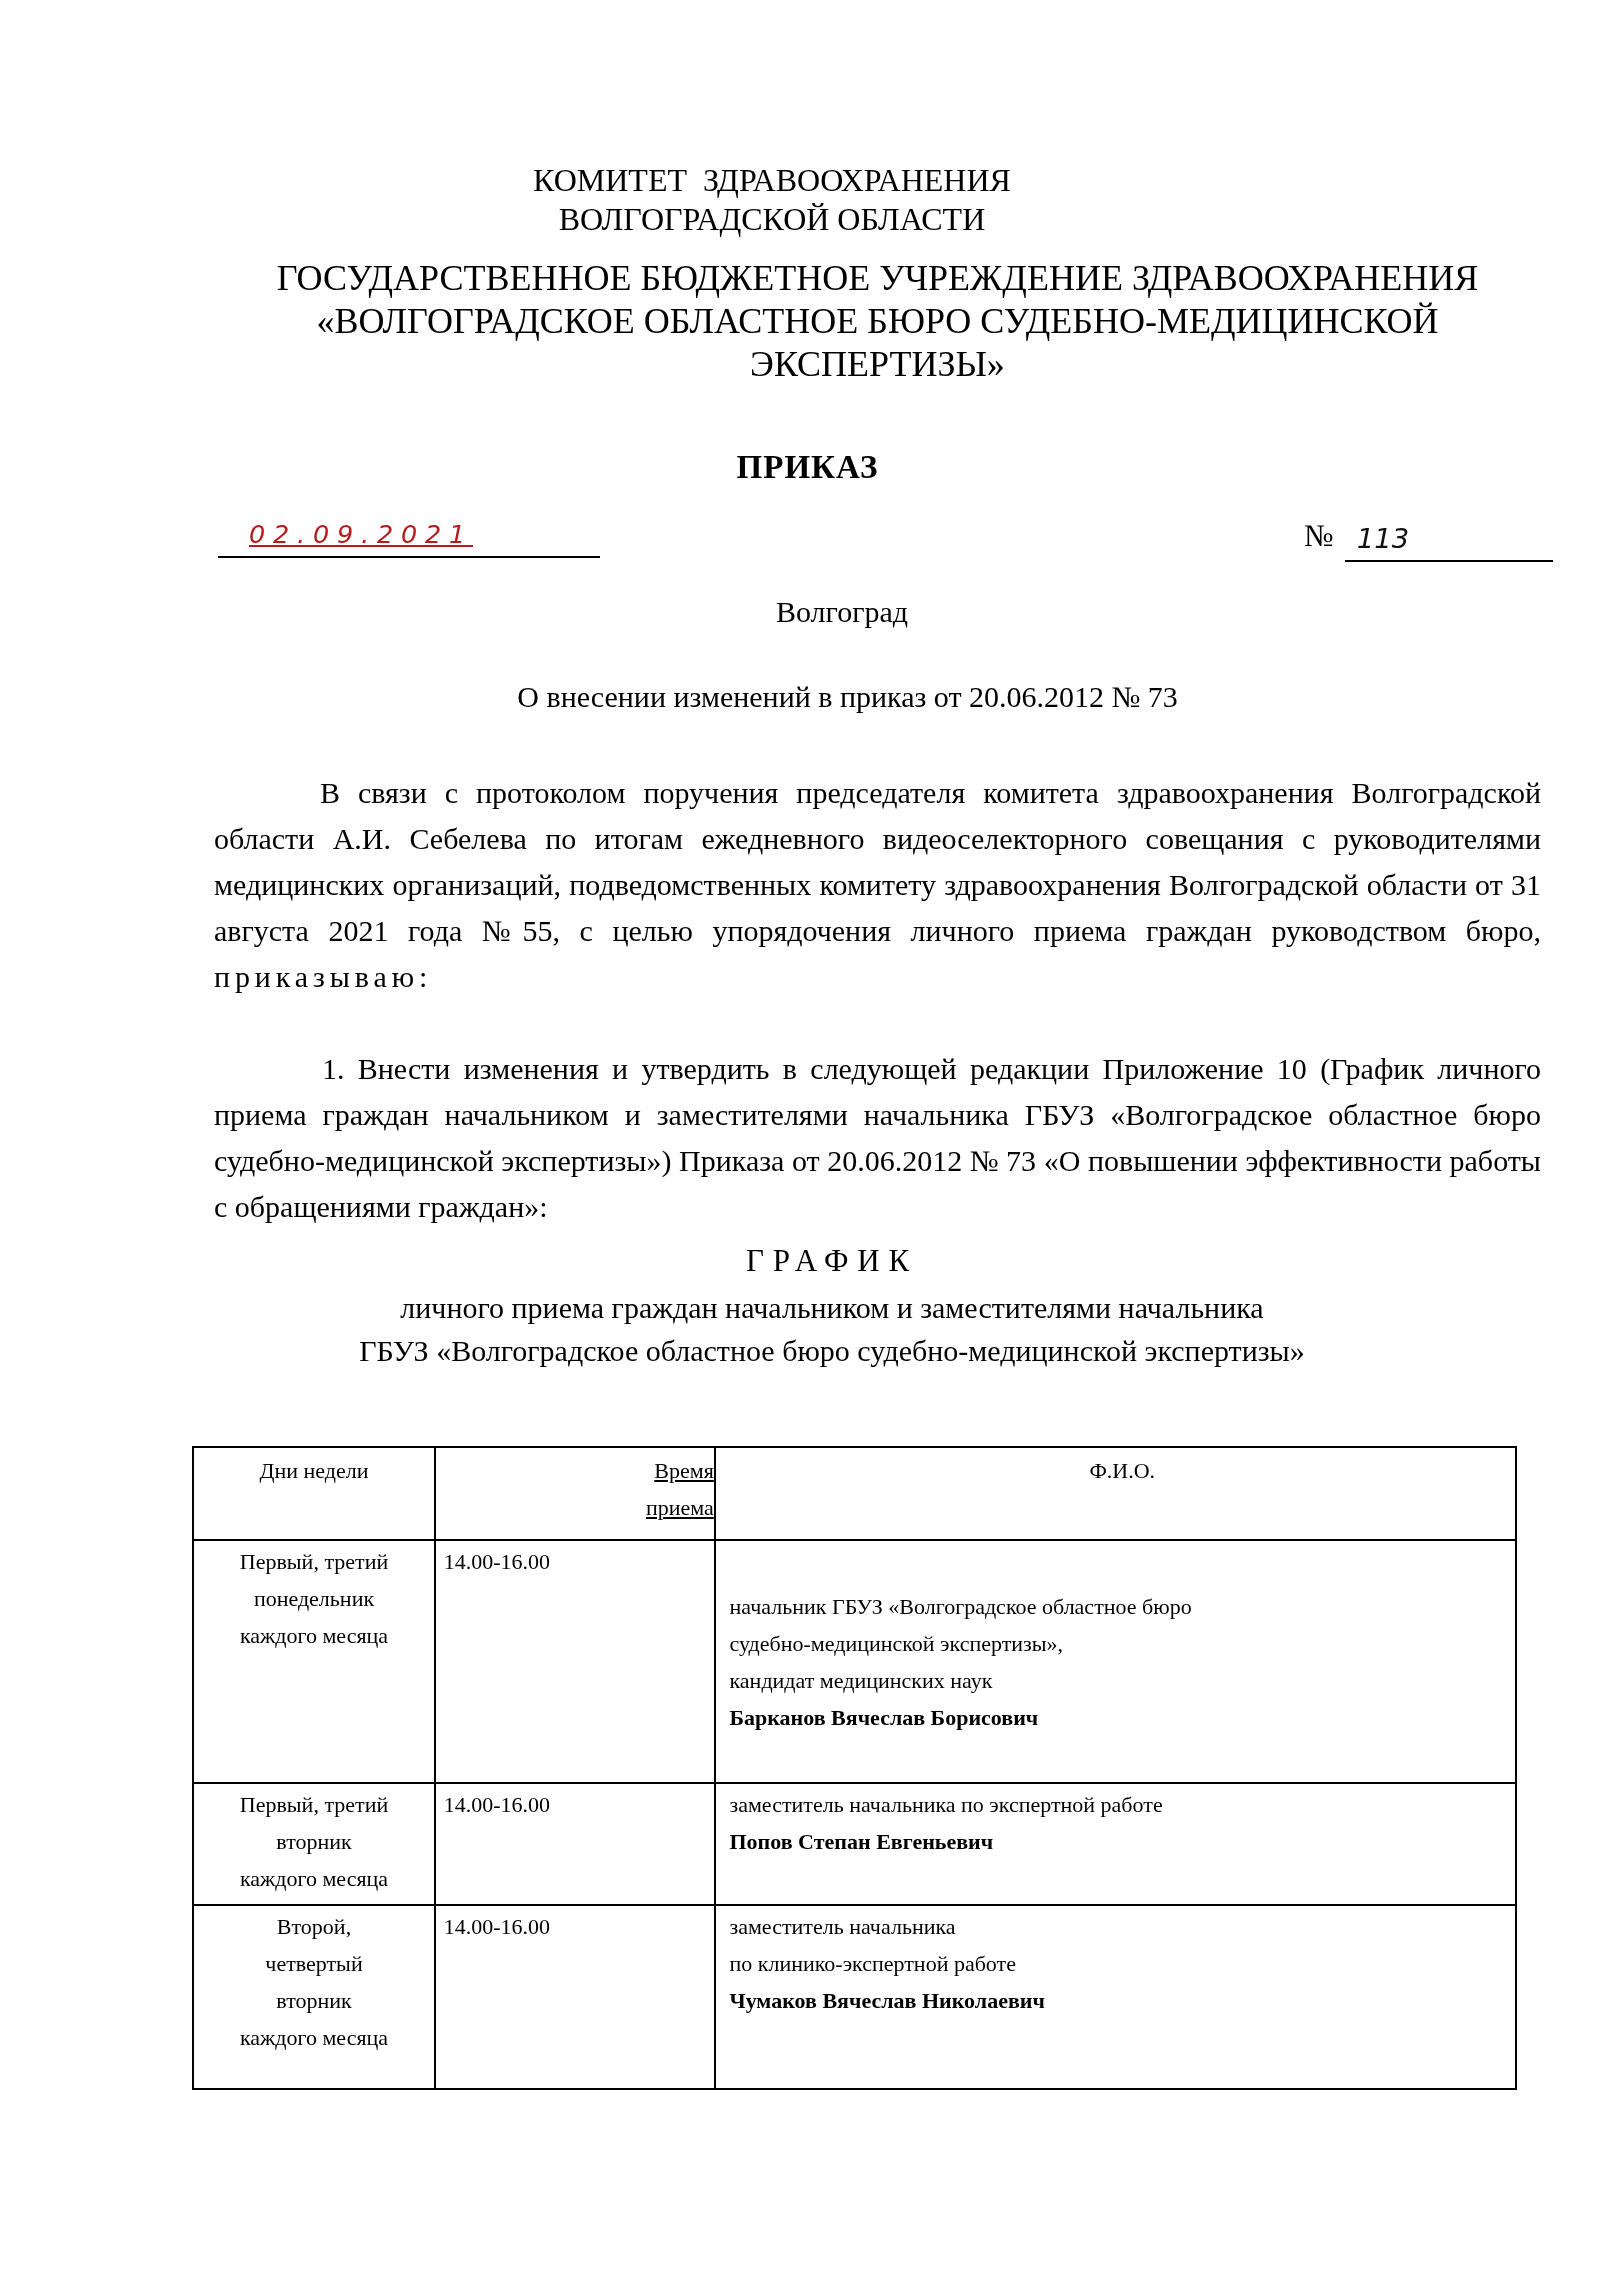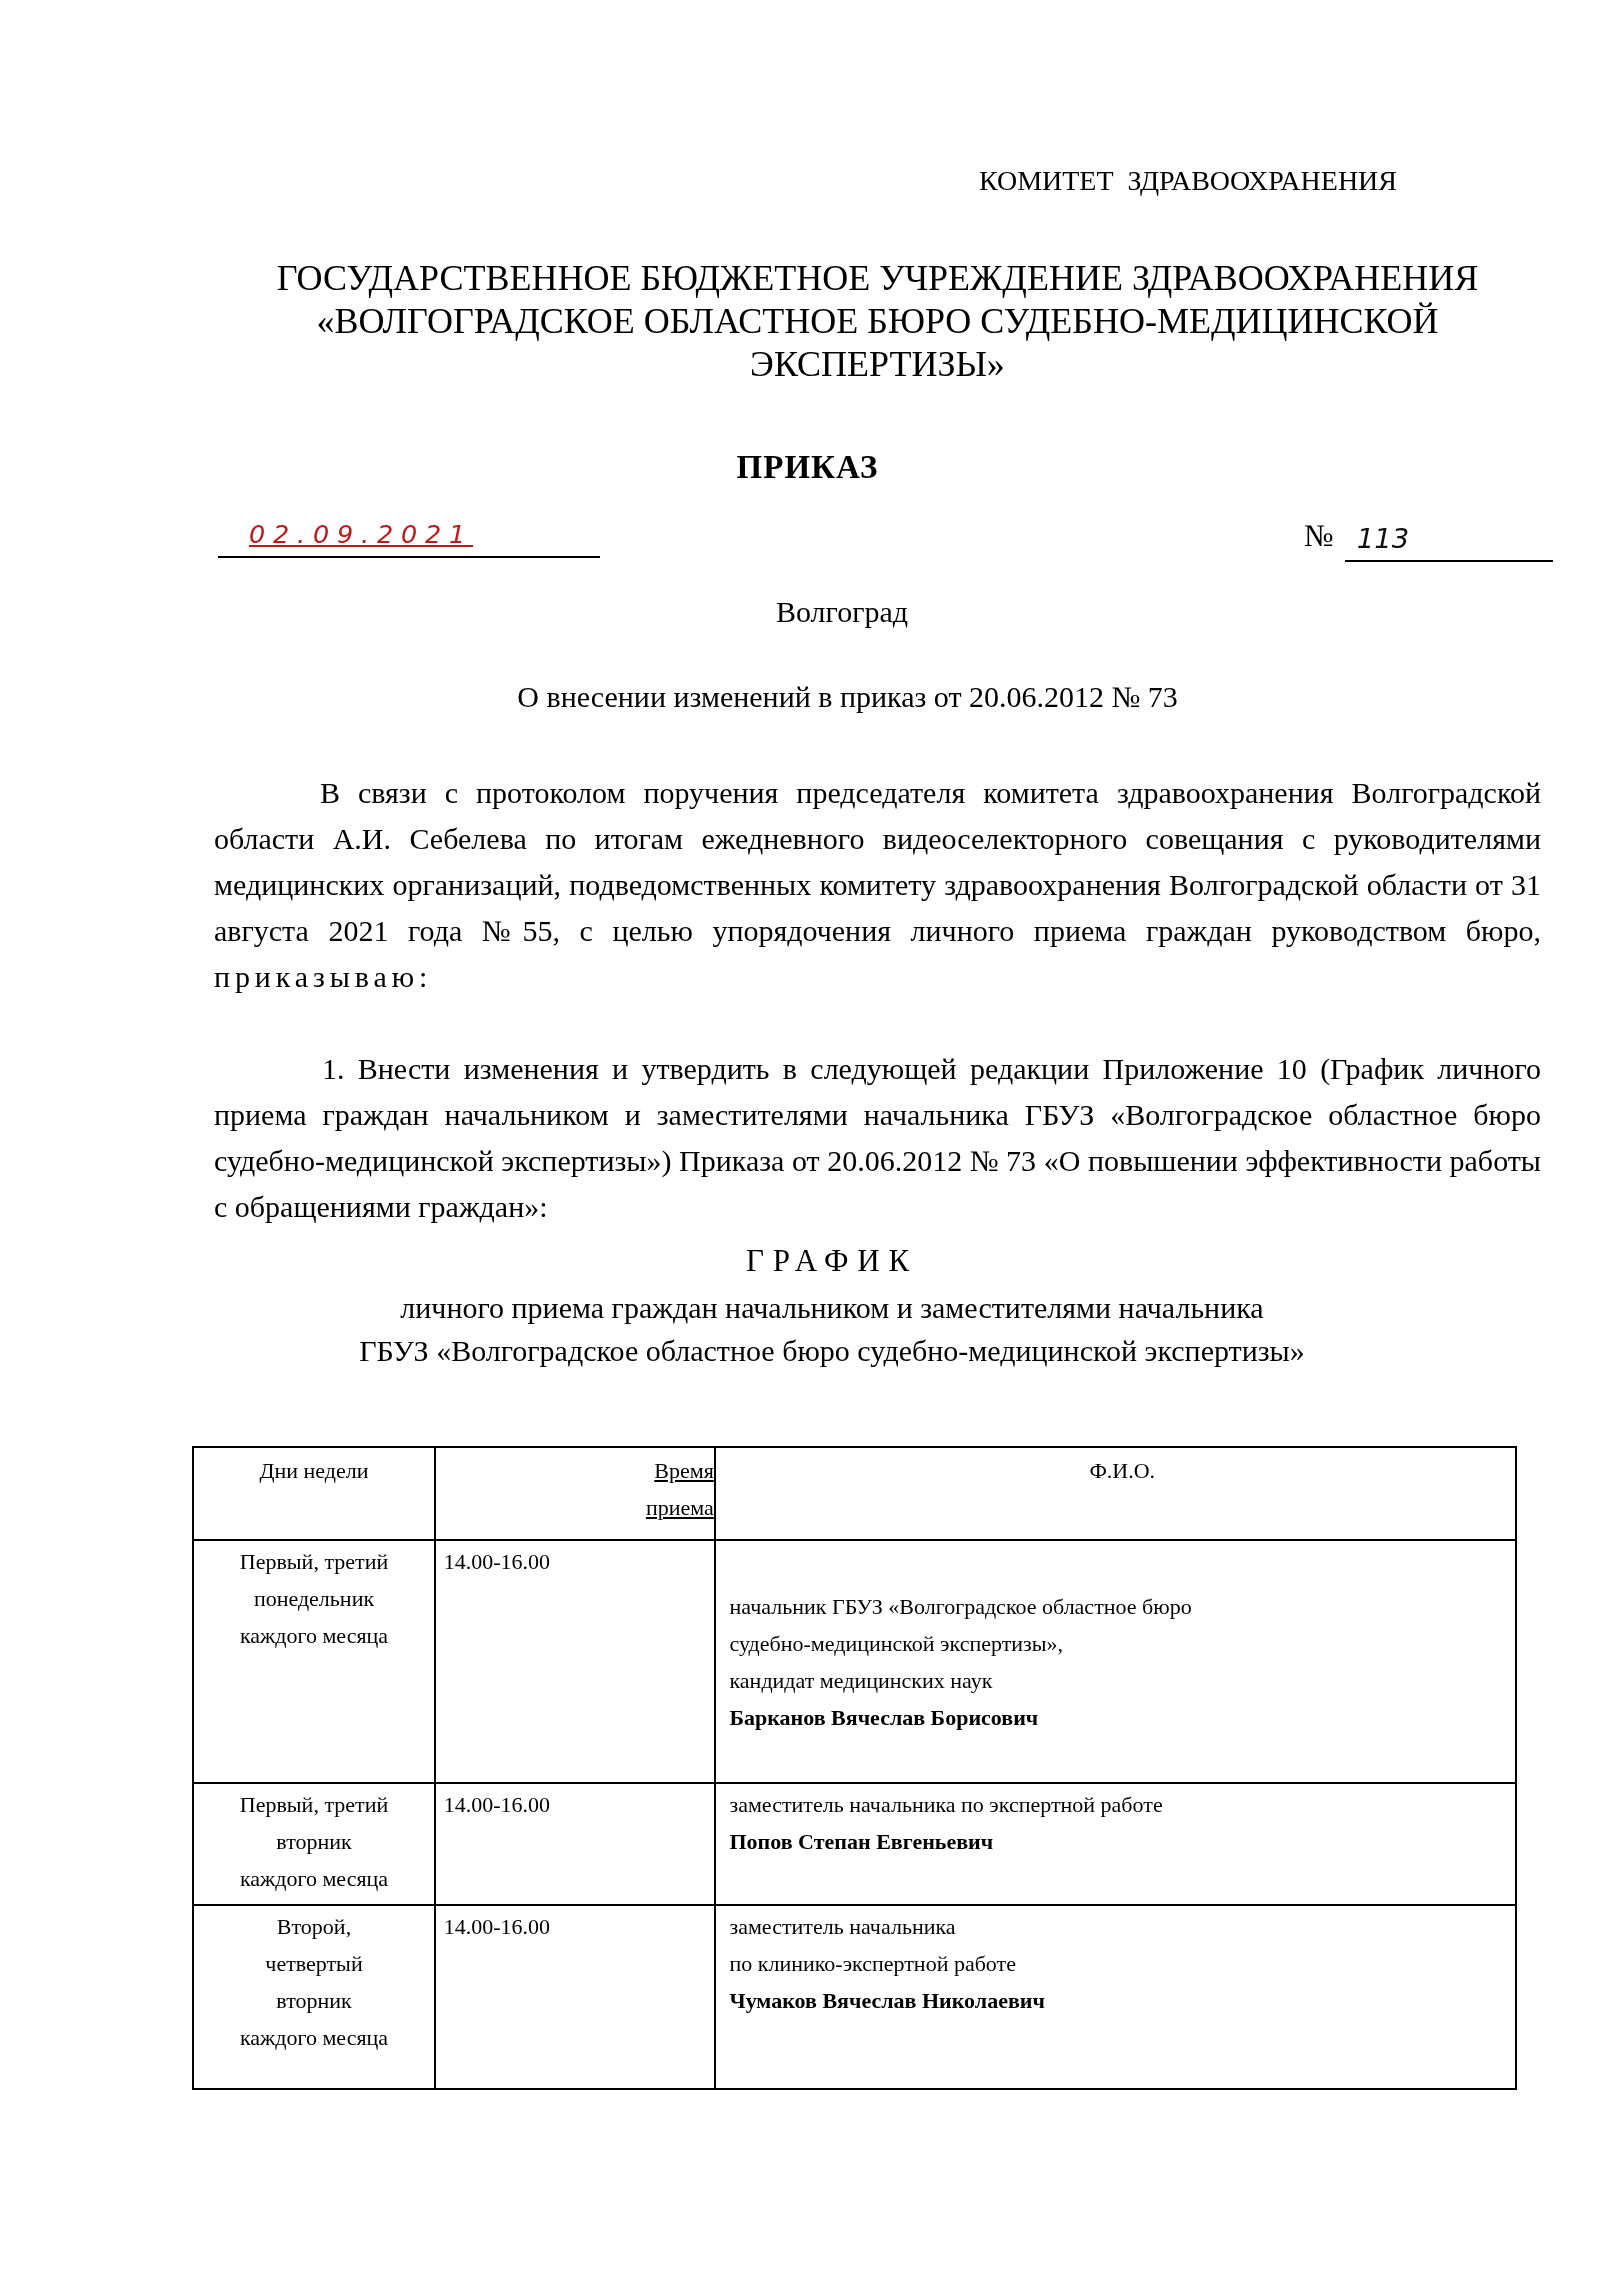--- a/index.html
+++ b/index.html
@@ -110,22 +110,23 @@
   .row2 { height: 122px; }
   .row3 { height: 184px; }
   .row1 td, .row2 td, .row3 td { padding-top: 2px !important; }
   .row1 .c3 { padding-top: 47px !important; }
   .name { font-weight: bold; display: block; }
   .line { display: block; }
 </style>
 </head>
 <body>
 
-<div class="abs" style="left:0;top:161px;width:1397px;font-size:28px;line-height:39px;text-align:right;padding-left:147px;box-sizing:border-box;">
+<div class="abs" style="left:0;top:161px;width:1397px;font-size:32px;line-height:39px;text-align:center;padding-left:147px;box-sizing:border-box;">
   <div style="white-space:pre;">КОМИТЕТ  ЗДРАВООХРАНЕНИЯ</div>
+  <div>ВОЛГОГРАДСКОЙ ОБЛАСТИ</div>
 </div>
 
 <div class="abs hdr-org">
   <div>ГОСУДАРСТВЕННОЕ БЮДЖЕТНОЕ УЧРЕЖДЕНИЕ ЗДРАВООХРАНЕНИЯ</div>
   <div>«ВОЛГОГРАДСКОЕ ОБЛАСТНОЕ БЮРО СУДЕБНО-МЕДИЦИНСКОЙ</div>
   <div>ЭКСПЕРТИЗЫ»</div>
 </div>
 
 <div class="abs order-title">ПРИКАЗ</div>
 

